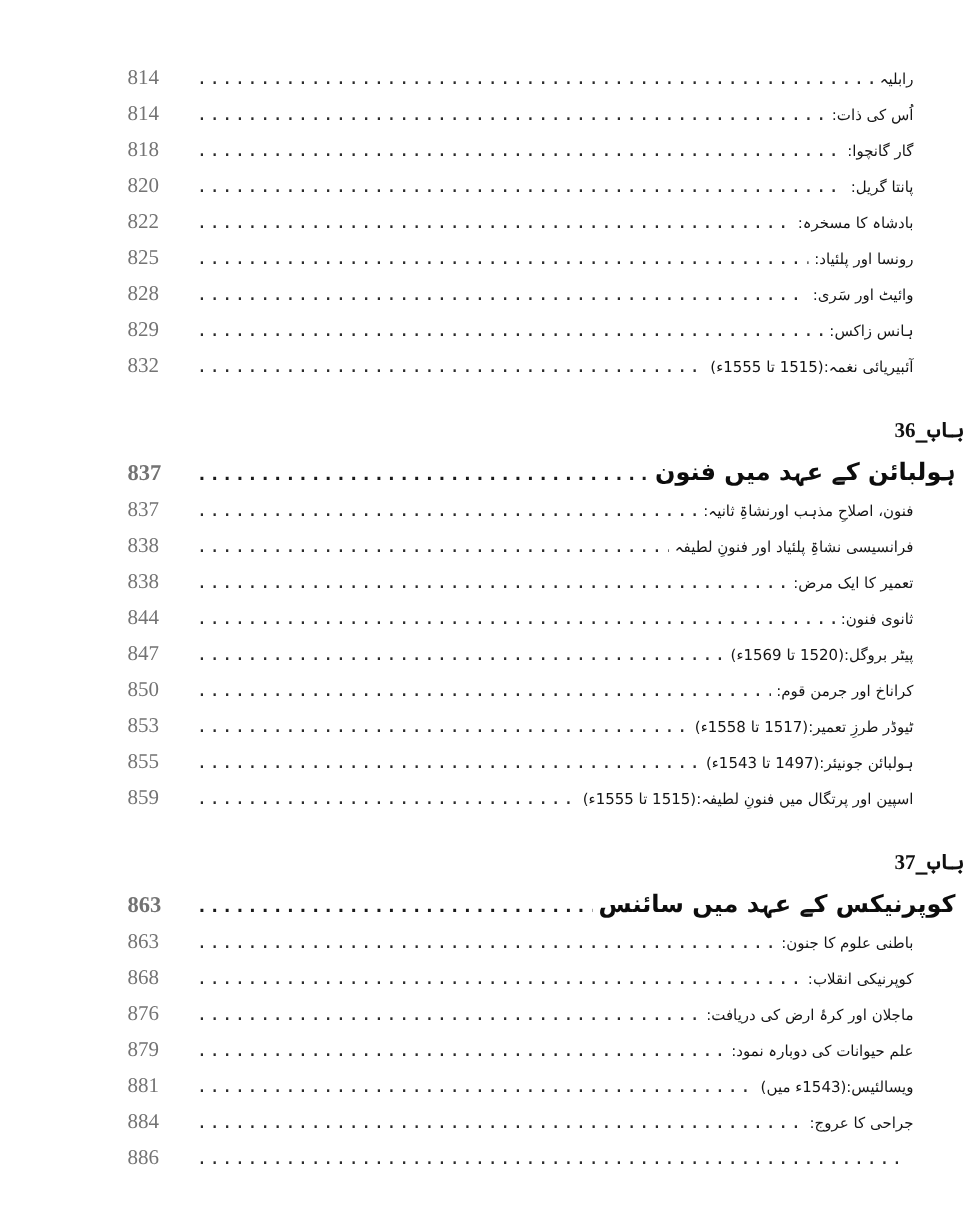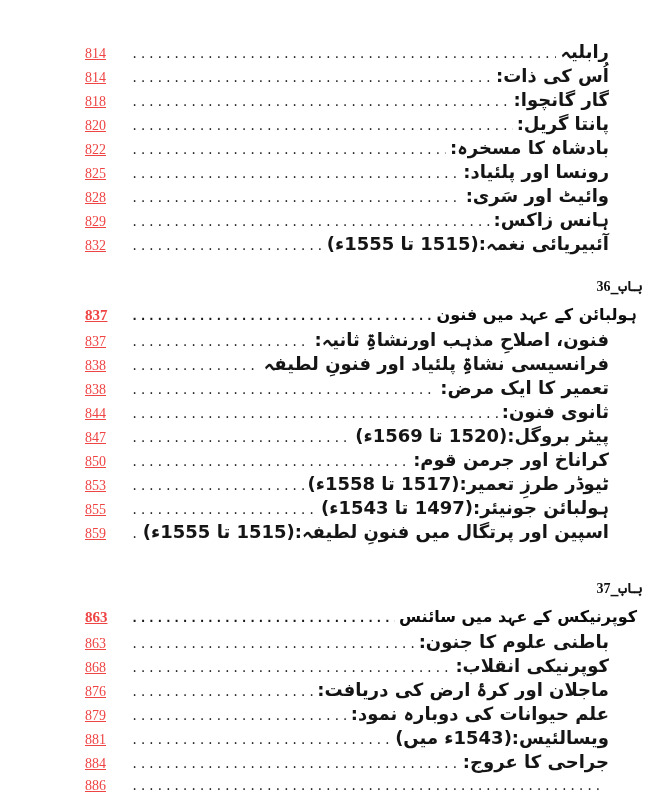--- a/index.html
+++ b/index.html
@@ -14,21 +14,21 @@
     box-sizing: border-box;
     background: #ffffff;
     color: #141414;
     padding: 40px 8px 0 85px;
     overflow: hidden;
     direction: rtl;
     font-family: "DejaVu Sans", sans-serif;
   }
   .section { direction: rtl; }
   .section.chapter-36 { margin-top: 14px; }
-  .section.chapter-37 { margin-top: 28px; }
+  .section.chapter-37 { margin-top: 14px; }
 
   .chapter-heading {
     height: 32px;
     line-height: 32px;
     text-align: right;
     padding-left: 2px;
     white-space: nowrap;
   }
   .chapter-heading .head-word {
     font-family: Liberation Sans, sans-serif;
@@ -62,21 +62,21 @@
   .row-title {
     height: 26px;
     line-height: 26px;
     padding-right: 6px;
   }
   .label {
     flex: 0 0 auto;
     font-family: "DejaVu Sans", sans-serif;
     color: #151515;
   }
-  .row-sub .label   { font-size: 18px; font-weight: bold; }
+  .row-sub .label   { font-size: 10px; }
   .row-title .label { font-size: 16px; font-weight: 700; color: #0d0d0d; }
 
   .leader {
     flex: 1 1 auto;
     min-width: 0;
     overflow: hidden;
     direction: ltr;
     text-align: left;
     font-family: "DejaVu Sans Mono", monospace;
     font-size: 12px;
@@ -88,22 +88,21 @@
     content: "..................................................................................................................................................................................";
   }
   .row-title .leader { font-weight: 700; color: #1a1a1a; }
 
   .pagenum {
     flex: 0 0 42px;
     direction: ltr;
     text-align: left;
     font-family: "Liberation Serif", serif;
     font-size: 14px;
-    color: #ef4444;
-    text-decoration: underline;
+    color: #737373;
   }
   .row-title .pagenum { font-weight: 700; font-size: 15px; }
 </style>
 </head>
 <body>
 
 <div class="page">
     <div class="section">
       <div class="row row-sub">
     <span class="label">رابلیہ</span>

